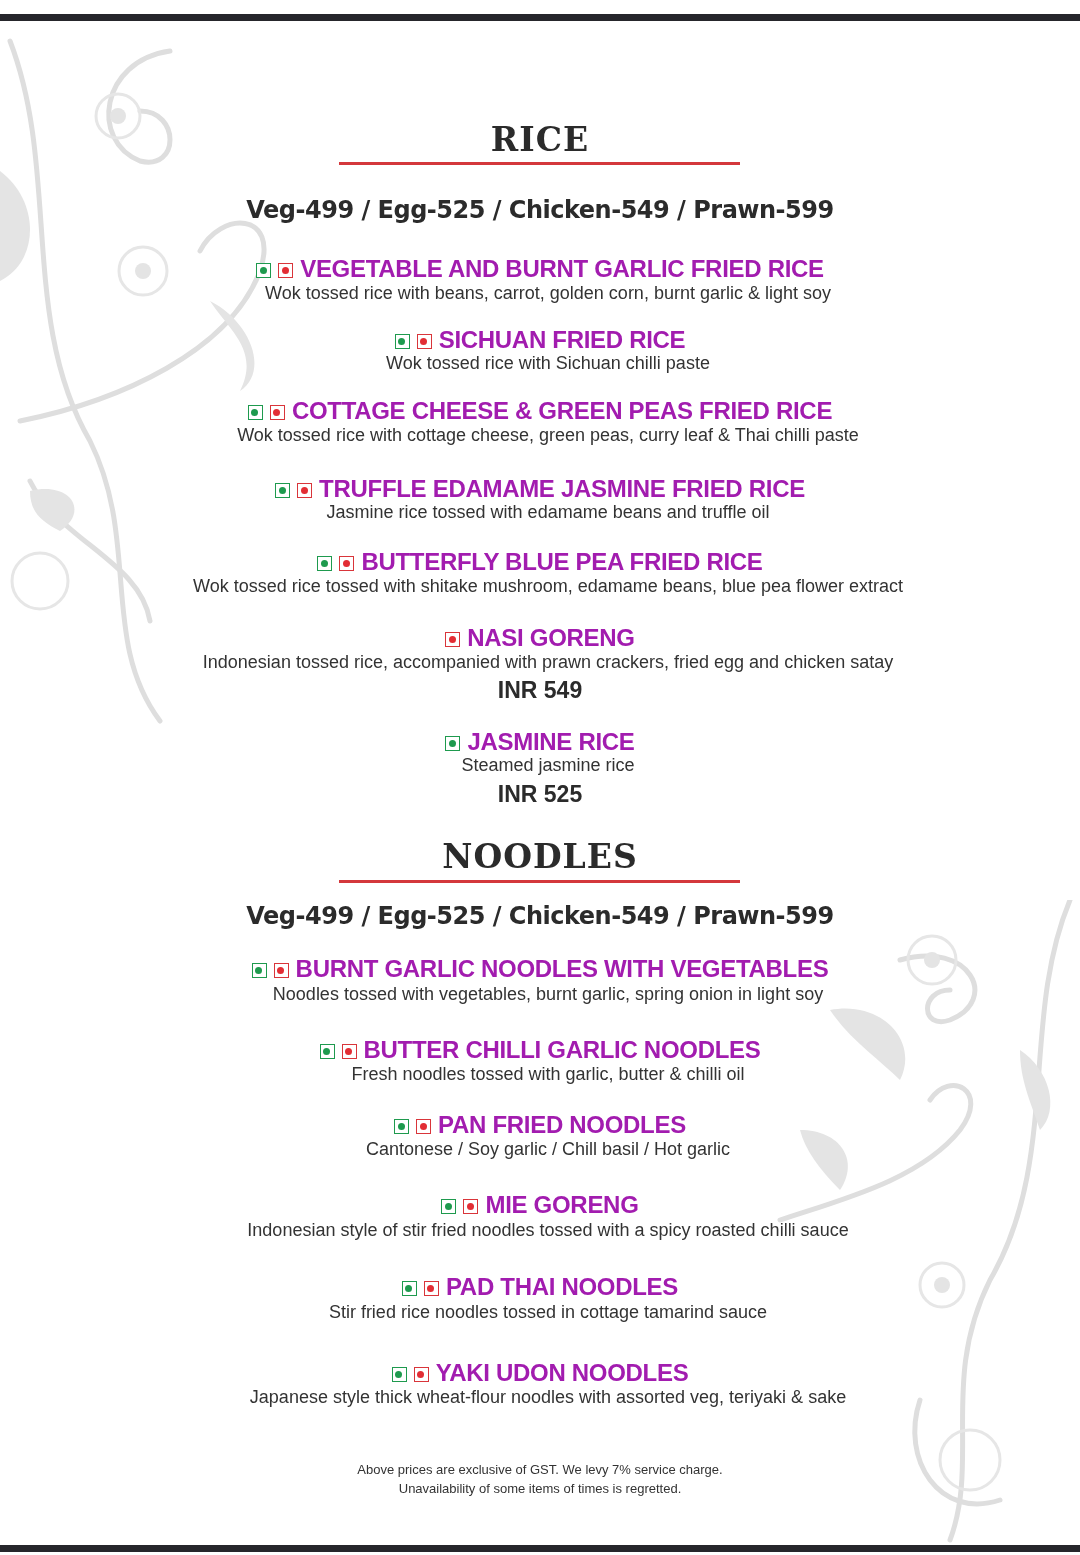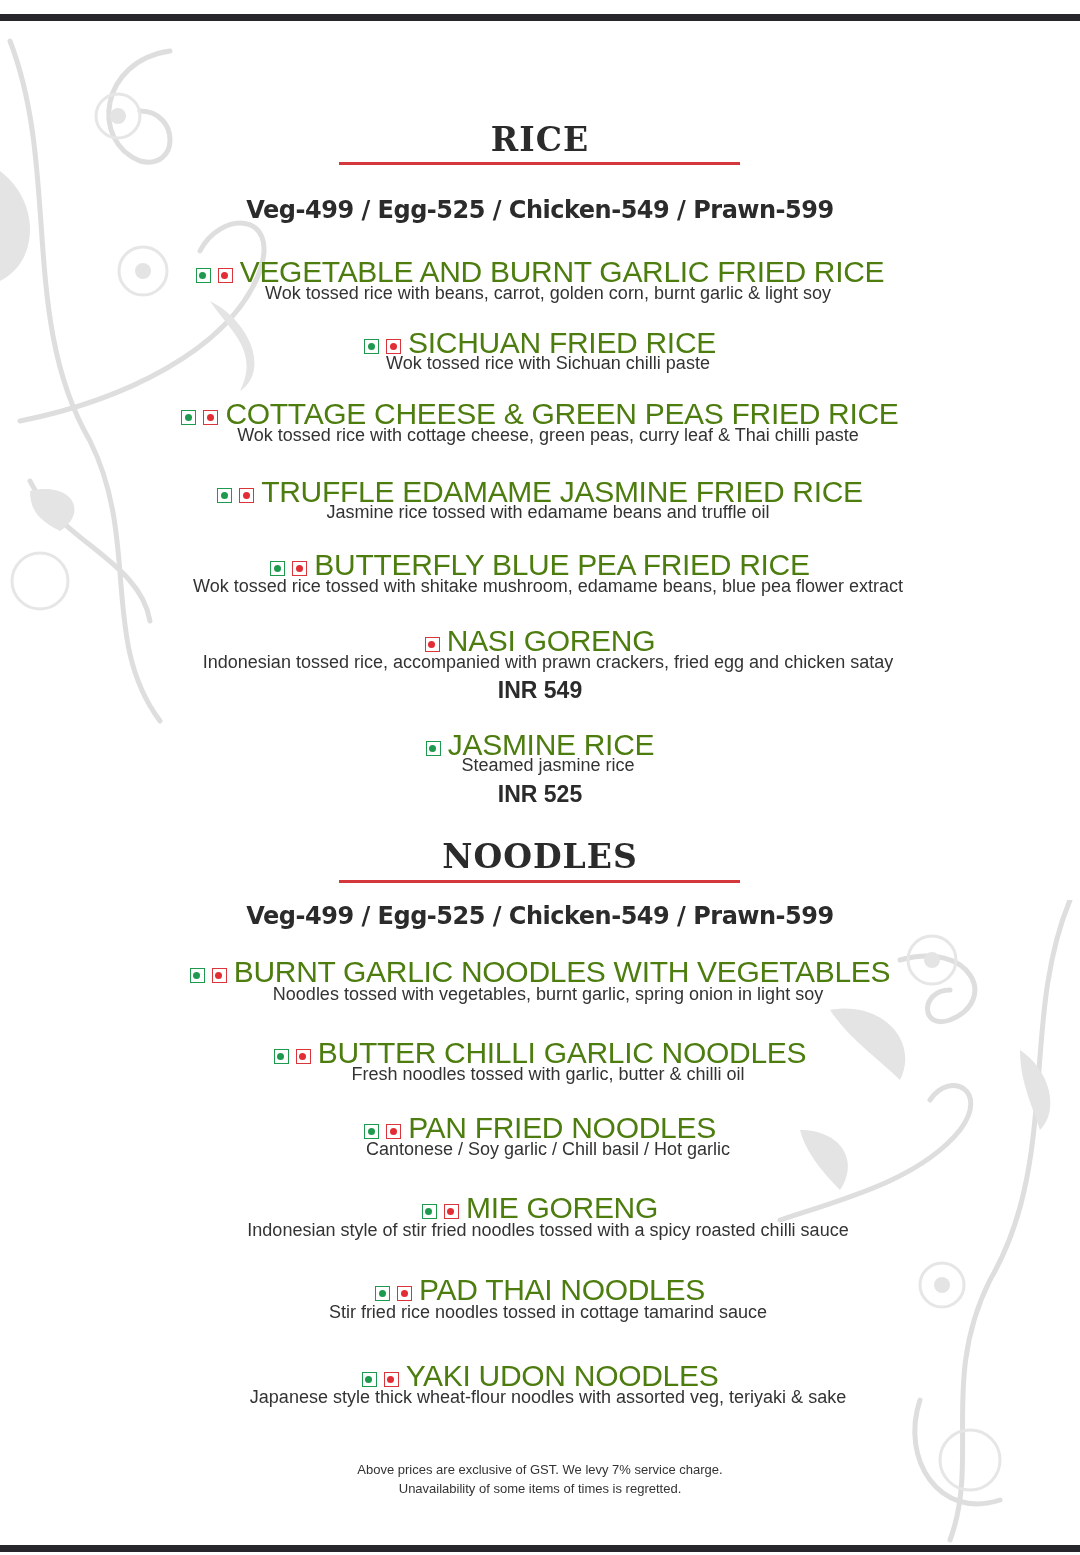--- a/index.html
+++ b/index.html
@@ -5,21 +5,21 @@
   html, body { margin:0; padding:0; }
   body { width:1080px; height:1555px; background:#fff; position:relative; overflow:hidden; font-family:"Liberation Sans", sans-serif; color:#2b2b2b; }
   .bar { position:absolute; left:0; width:1080px; height:7px; background:#26262b; }
   .bar.top { top:14px; }
   .bar.bottom { top:1545px; }
   .swirl { position:absolute; pointer-events:none; }
   .abs { position:absolute; left:0; width:1080px; text-align:center; }
   .section-title { font-family:"DejaVu Serif", serif; font-weight:bold; font-size:33px; color:#2b2b2b; letter-spacing:1px; }
   .rule { position:absolute; left:339px; width:401px; height:3px; background:#d4383c; }
   .pricing { font-family:"DejaVu Sans", sans-serif; font-weight:bold; font-size:24px; color:#2b2b2b; letter-spacing:-0.5px; }
-  .item-title { font-family:"Liberation Sans", sans-serif; font-weight:normal; font-size:30px; color:#4d7c0f; white-space:nowrap; letter-spacing:-0.3px; }
+  .item-title { font-family:"Liberation Sans", sans-serif; font-weight:bold; font-size:24px; color:#a21caf; white-space:nowrap; letter-spacing:-0.3px; }
   .item-desc { font-family:"Liberation Sans", sans-serif; font-size:18px; color:#333; white-space:nowrap;padding-left:8px; }
   .item-price { font-family:"Liberation Sans", sans-serif; font-weight:bold; font-size:23px; color:#2b2b2b; }
   .mark { display:inline-block; width:15px; height:15px; border:1.5px solid; box-sizing:border-box; vertical-align:-1px; margin-right:7px; position:relative; background:#fff; }
   .mark::after { content:""; position:absolute; left:2.5px; top:2.5px; width:7px; height:7px; border-radius:50%; }
   .mark.veg { border-color:#1e9a4e; }
   .mark.veg::after { background:#1e9a4e; }
   .mark.nonveg { border-color:#d9353a; }
   .mark.nonveg::after { background:#e22d34; }
   .footer { font-family:"Liberation Sans", sans-serif; font-size:13px; color:#333; line-height:19px; }
 </style>

